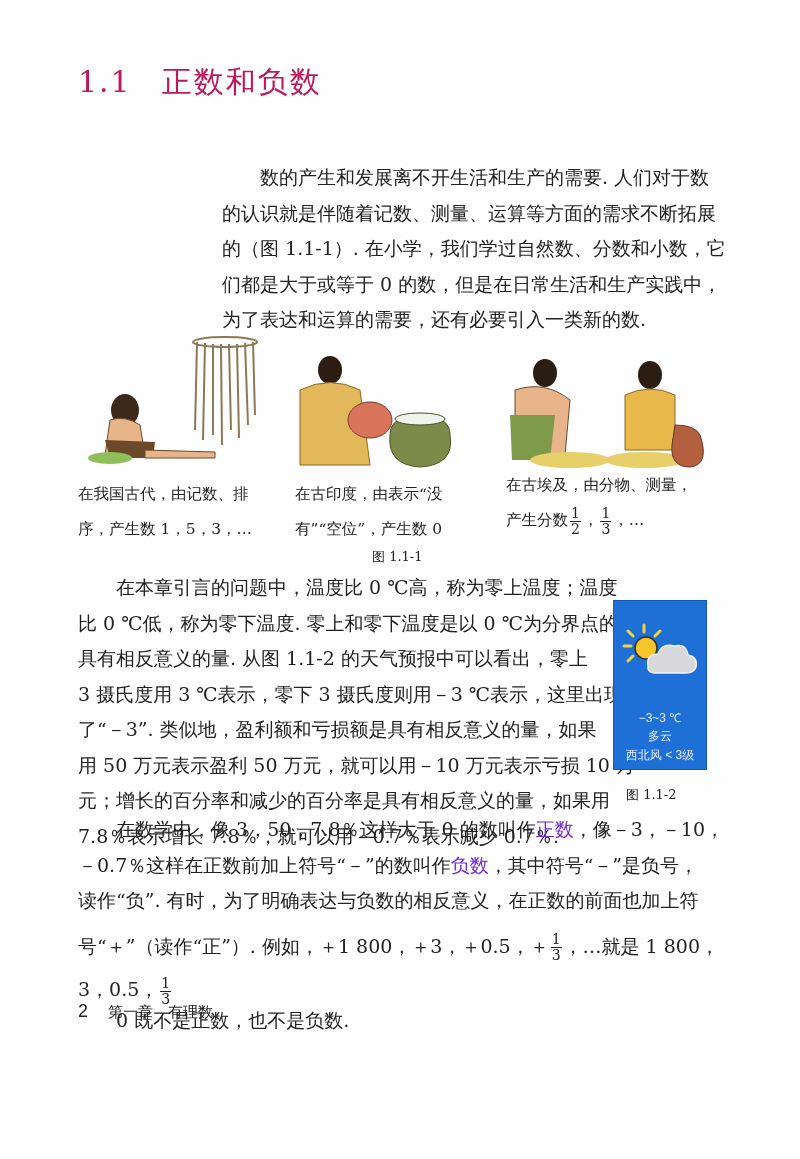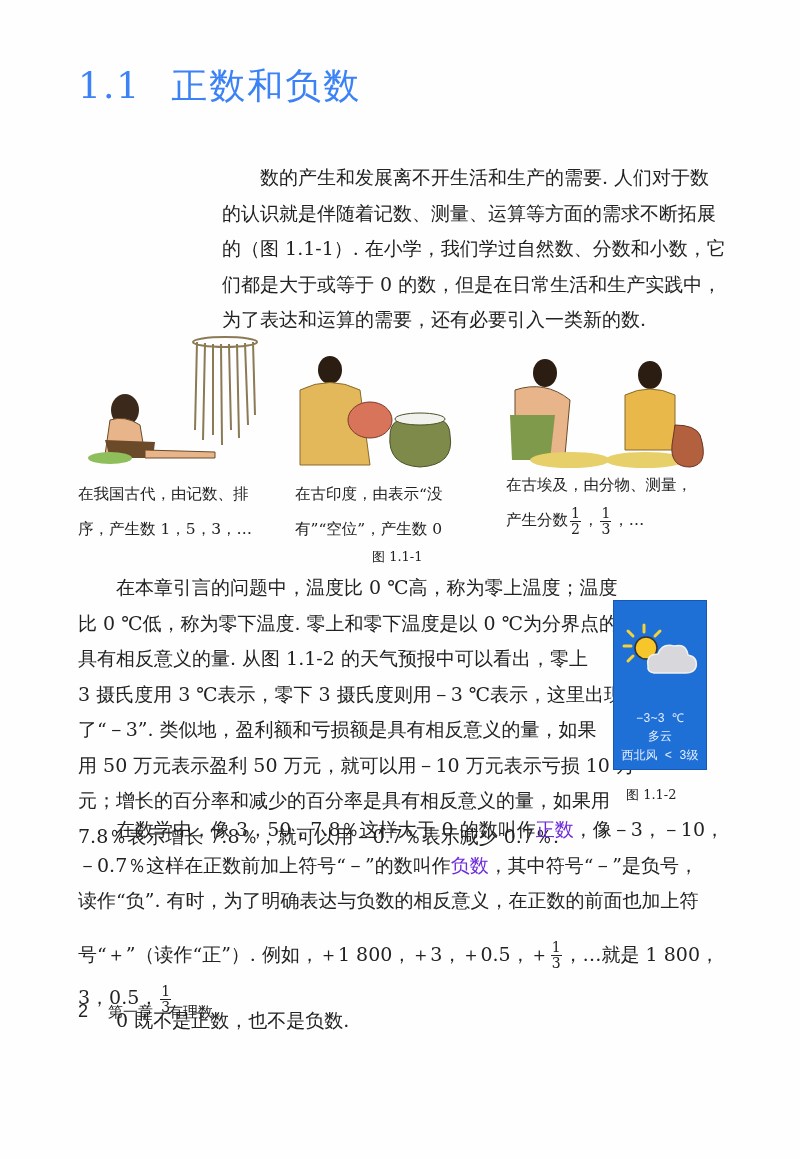--- a/index.html
+++ b/index.html
@@ -1,38 +1,38 @@
 <!DOCTYPE html>
 <html><head>
 <meta charset="utf-8">
 <style>
   html, body { margin:0; padding:0; background:#fefefe; }
   body { width:800px; height:1159px; position:relative; overflow:hidden;
          font-family:"DejaVu Serif","Liberation Serif",serif; color:#222; }
   .abs { position:absolute; }
-  .title { left:78px; top:62px; font-size:36px; color:#3b82f6; letter-spacing:2px; white-space:nowrap; }
+  .title { left:78px; top:62px; font-size:30px; color:#be185d; letter-spacing:2px; white-space:nowrap; }
   .title .num { margin-right:30px; }
   .para { font-size:19px; line-height:35.5px; white-space:nowrap; }
   .p1 { left:222px; top:160px; }
   .p1 .line:first-child { padding-left:38px; }
   .cap { font-size:15.5px; line-height:35px; white-space:nowrap; }
   .fig-title { font-size:13px; white-space:nowrap; }
   .p2 { left:78px; top:570px; }
   .p2 .line:first-child { padding-left:38px; }
   .p3 { left:78px; top:812px; }
   .p3 .line:first-child { padding-left:38px; }
   .p4 { left:116px; top:1008px; font-size:19px; }
   .blue { color:#6d28d9; }
   .frac { display:inline-block; vertical-align:middle; text-align:center; font-size:14px; line-height:15px; margin:0 2px; }
   .frac span { display:block; }
   .frac .top { border-bottom:1px solid #222; padding:0 1px; }
   .footer { left:78px; top:1001px; font-size:15px; white-space:nowrap;text-align:right; }
   .footer .pg { font-family:"Liberation Sans",sans-serif; font-size:18px; margin-right:20px; }
   .weather { left:613px; top:600px; width:92px; height:168px; background:#1e6fd6; border:1px solid #1858b4; color:#e6efff;
-             font-family:Liberation Mono, monospace; text-align:center; }
+             font-family:Liberation Sans, sans-serif; text-align:center; }
   .weather .t { position:absolute; left:0; right:0; font-size:12px; }
   .illus { position:absolute; }
 </style>
 </head>
 <body>
 
 <div class="abs title">
   <span class="num">1.1</span><span>正数和负数</span>
 </div>
 
@@ -124,21 +124,21 @@
   <div class="t" style="top:108px">−3~3 ℃</div>
   <div class="t" style="top:127px">多云</div>
   <div class="t" style="top:146px">西北风 &lt; 3级</div>
 </div>
 <div class="abs fig-title" style="left:626px;top:786px">图 1.1-2</div>
 
 <div class="abs para p3">
   <div class="line"><span>在数学中，像 3，50，7.8％这样大于 0 的数叫作</span><span class="blue">正数</span><span>，像－3，－10，</span></div>
   <div class="line"><span>－0.7％这样在正数前加上符号“－”的数叫作</span><span class="blue">负数</span><span>，其中符号“－”是负号，</span></div>
   <div class="line">读作“负”. 有时，为了明确表达与负数的相反意义，在正数的前面也加上符</div>
-  <div class="line" style="margin-top:18px"><span>号“＋”（读作“正”）. 例如，＋1 800，＋3，＋0.5，＋</span><span class="frac"><span class="top">1</span><span>3</span></span><span>，…就是 1 800，</span></div>
+  <div class="line" style="margin-top:10px"><span>号“＋”（读作“正”）. 例如，＋1 800，＋3，＋0.5，＋</span><span class="frac"><span class="top">1</span><span>3</span></span><span>，…就是 1 800，</span></div>
   <div class="line" style="margin-top:8px"><span>3，0.5，</span><span class="frac"><span class="top">1</span><span>3</span></span></div>
 </div>
 
 <div class="abs p4">0 既不是正数，也不是负数.</div>
 
 <div class="abs footer">
   <span class="pg">2</span><span>第一章　有理数</span>
 </div>
 
 </body></html>

